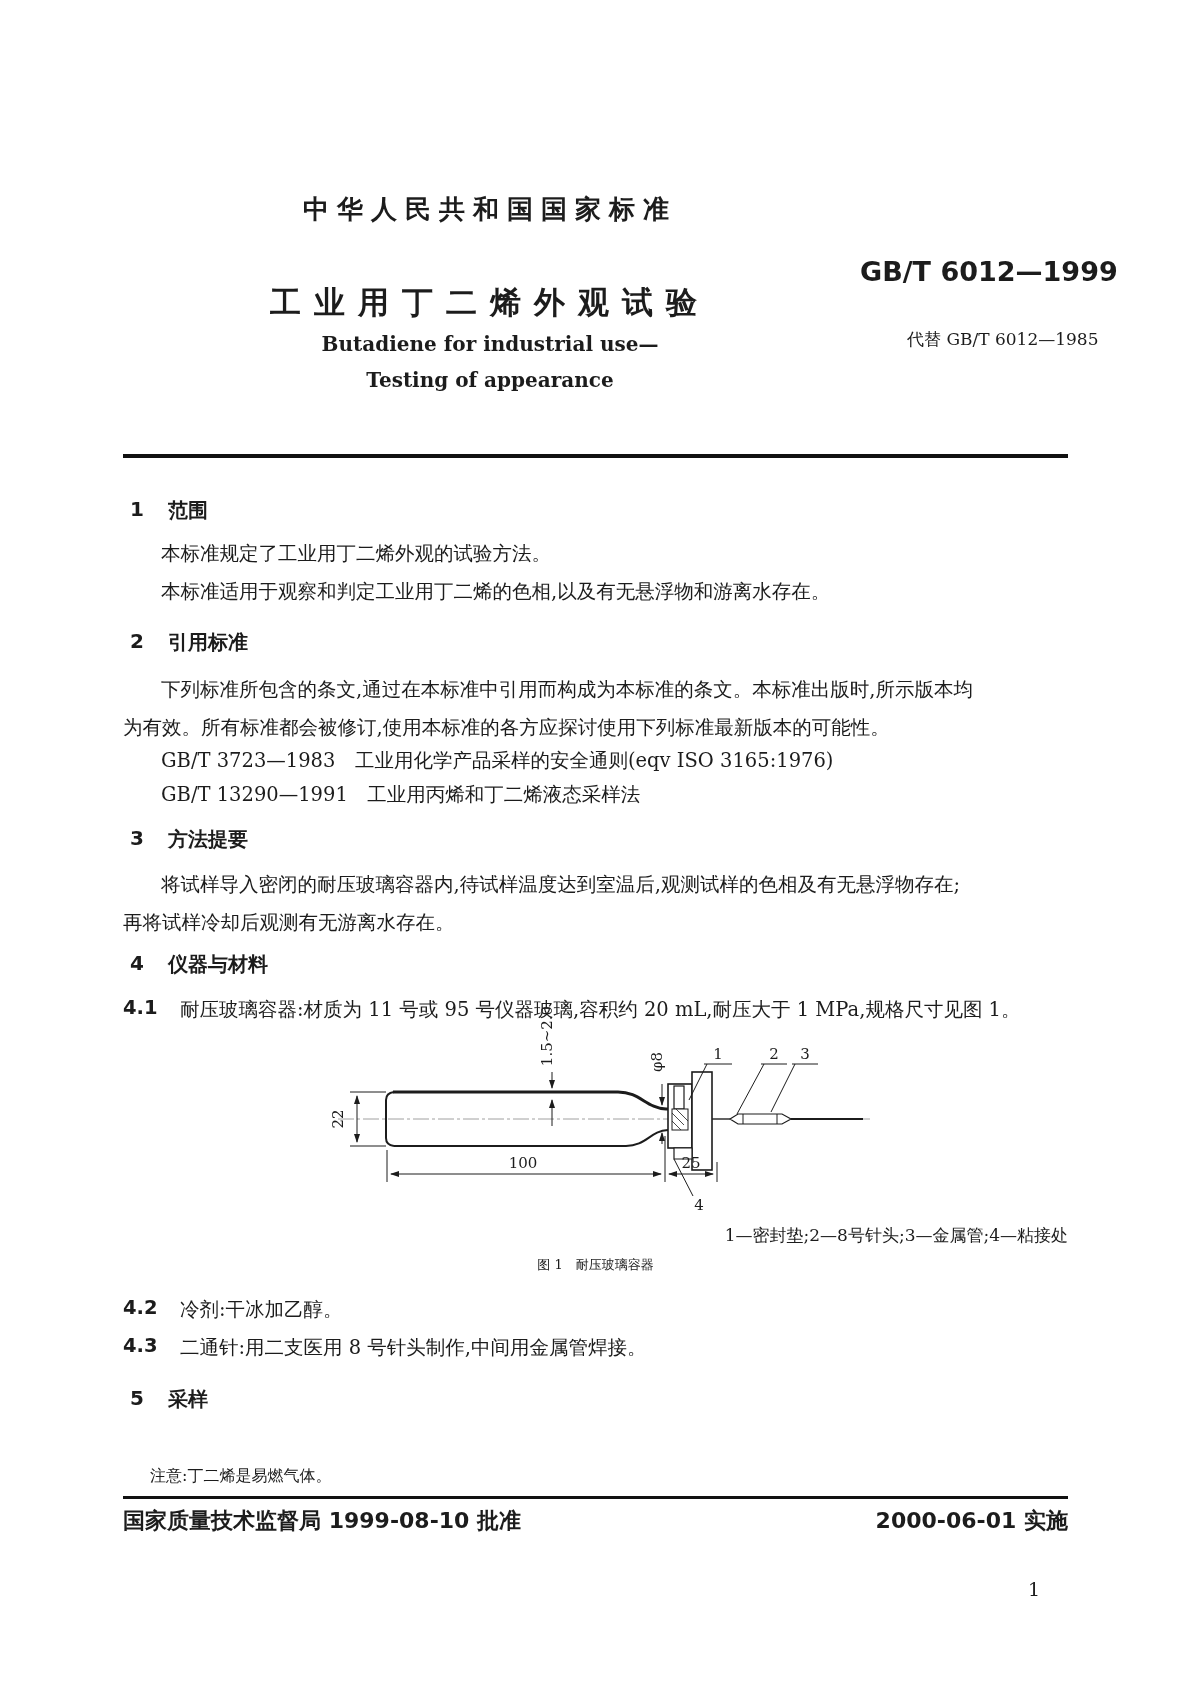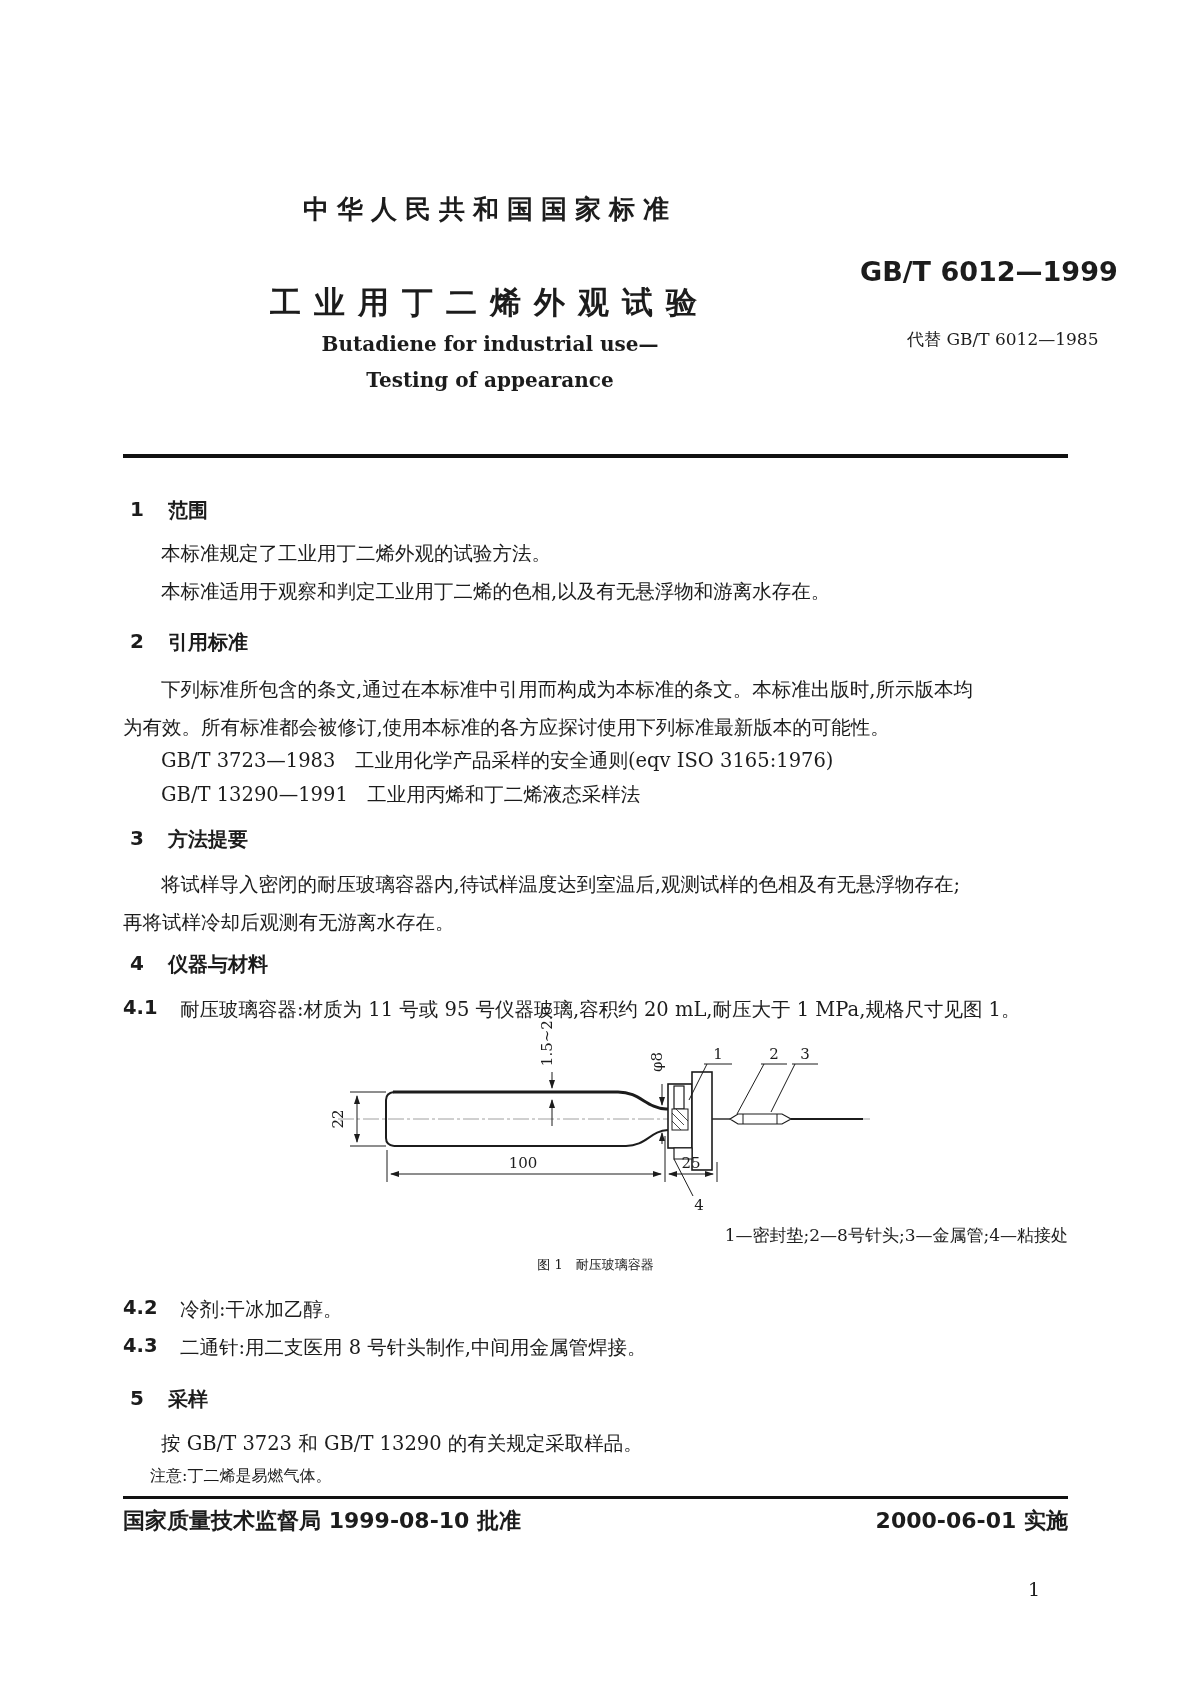--- a/index.html
+++ b/index.html
@@ -170,21 +170,20 @@
   </div>
   <div class="abs clause" style="top:1334px">
     <span class="num">4.3</span>
     <span>二通针:用二支医用 8 号针头制作,中间用金属管焊接。</span>
   </div>
 
   <div class="abs hei sec-head" style="top:1386px">
     <span>5</span>
     <span>采样</span>
   </div>
-  <div class="abs body-line indent" style="top:1430px">按 GB/T 3723 和 GB/T 13290 的有关规定采取样品。</div>
   <div class="abs note-line" style="top:1466px">注意:丁二烯是易燃气体。</div>
 
   <div class="abs rule-bottom"></div>
   <div class="abs hei footer-line">
     <span>国家质量技术监督局 1999-08-10 批准</span>
     <span>2000-06-01 实施</span>
   </div>
   <div class="abs page-num">1</div>
 
 </div>

